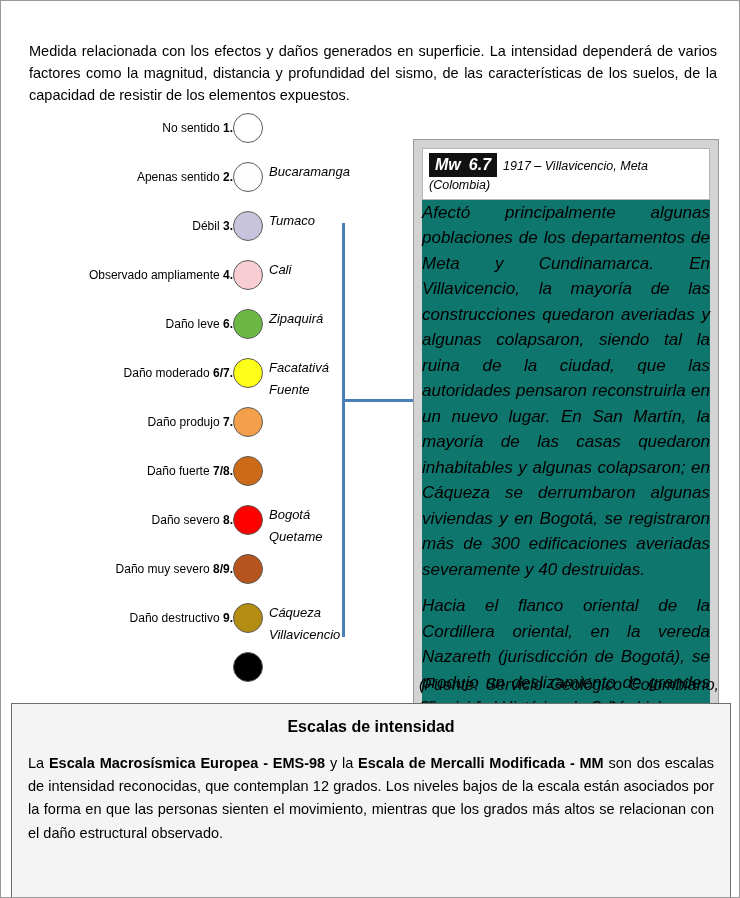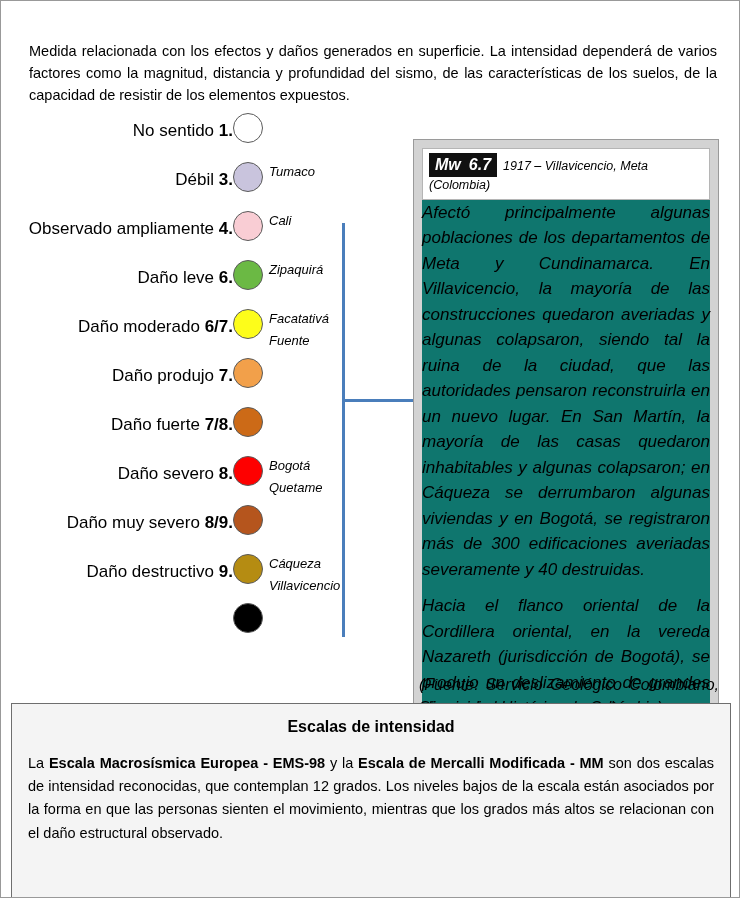--- a/index.html
+++ b/index.html
@@ -39,21 +39,21 @@
     width: 400px;
   }
   .scale-row {
     position: relative;
     height: 49px;
   }
   .scale-label {
     position: absolute;
     right: 168px;
     top: 12px;
-    font-size: 17px;
+    font-size: 12px;
     color: #000000;
     text-align: right;
     white-space: nowrap;
   }
   .scale-label b { font-weight: bold; }
   .circle {
     position: absolute;
     left: 232px;
     top: 4px;
     width: 30px;
@@ -187,20 +187,25 @@
 
   <p class="intro">Medida relacionada con los efectos y daños generados en superficie. La intensidad dependerá de varios factores como la magnitud, distancia y profundidad del sismo, de las características de los suelos, de la capacidad de resistir de los elementos expuestos.</p>
 
   <div class="scale">
 
     <div class="scale-row">
       <div class="scale-label"><span>No sentido</span> <b>1.</b></div>
       <div class="circle" style="background:#ffffff"></div>
     </div>
 
+    <div class="scale-row">
+      <div class="scale-label"><span>Apenas sentido</span> <b>2.</b></div>
+      <div class="circle" style="background:#fdfdfd"></div>
+      <div class="city primary">Bucaramanga</div>
+    </div>
 
     <div class="scale-row">
       <div class="scale-label"><span>Débil</span> <b>3.</b></div>
       <div class="circle" style="background:#c9c4dd"></div>
       <div class="city primary">Tumaco</div>
     </div>
 
     <div class="scale-row">
       <div class="scale-label"><span>Observado ampliamente</span> <b>4.</b></div>
       <div class="circle" style="background:#f9cdd4"></div>

